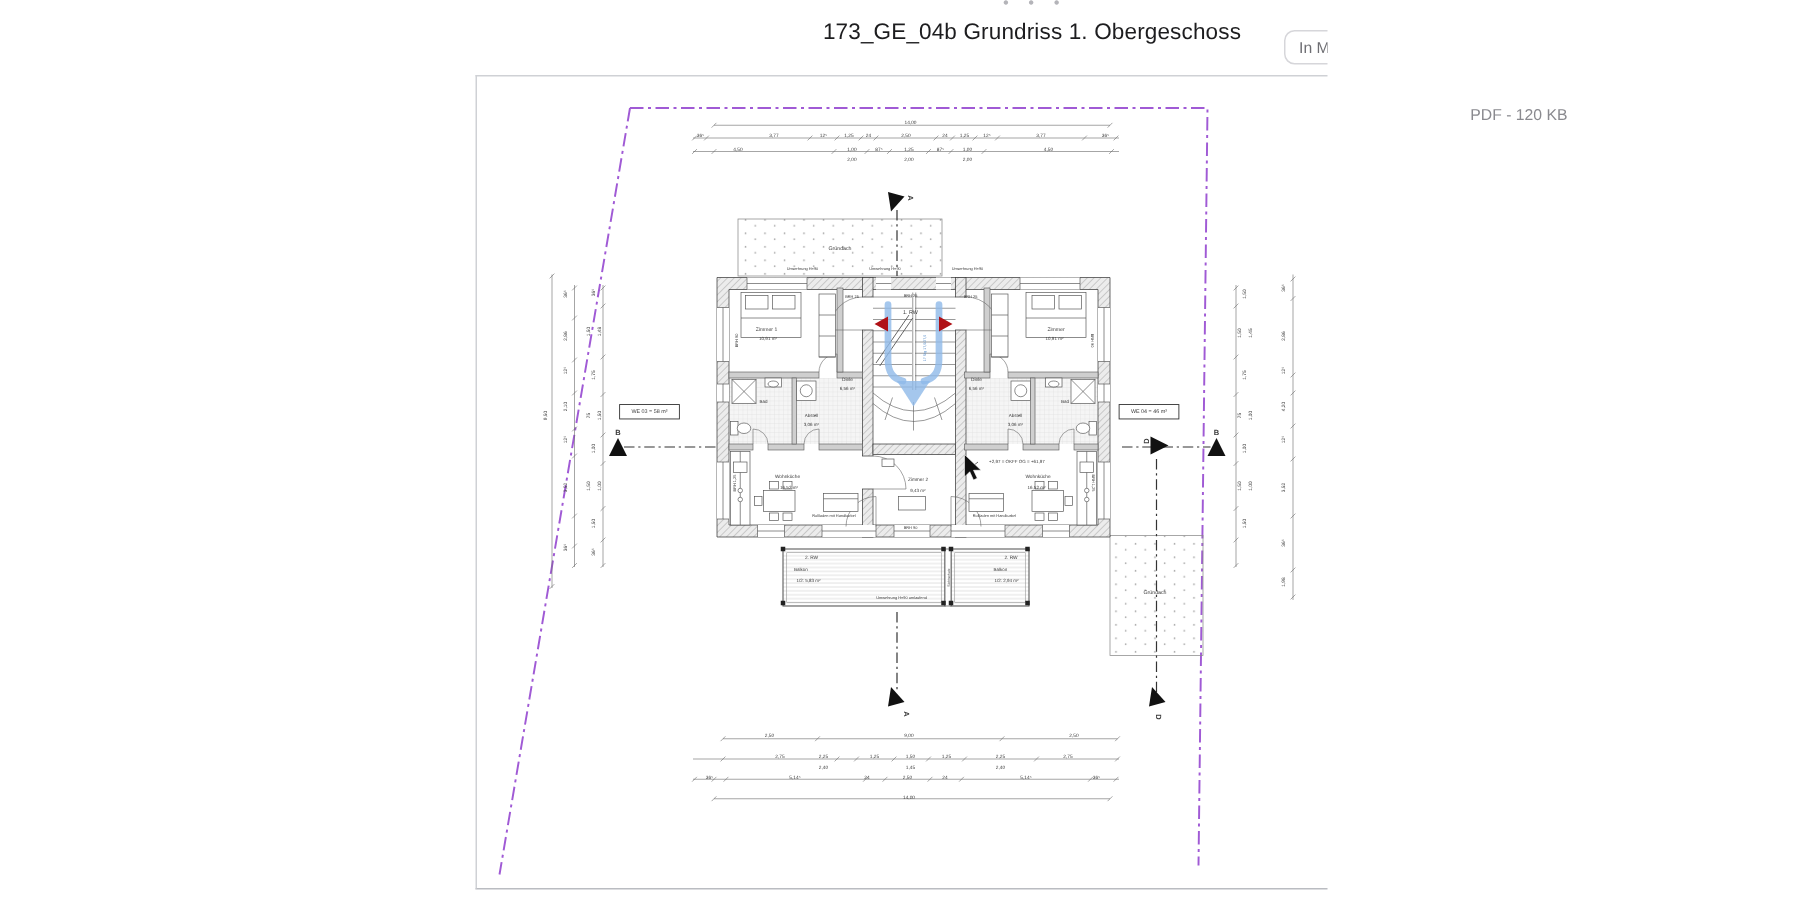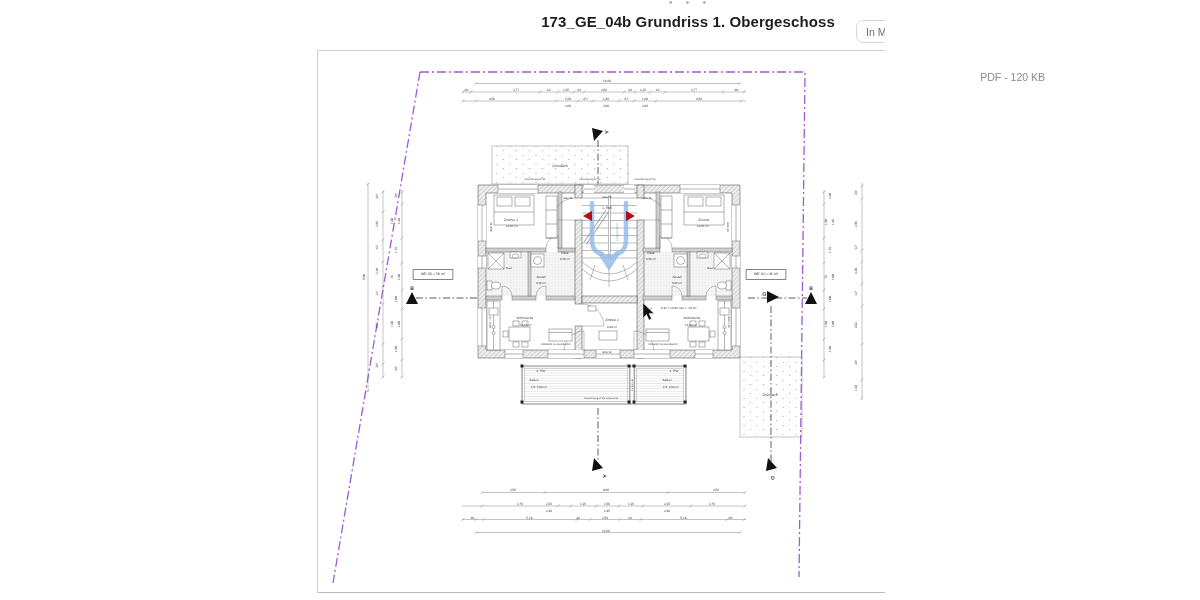--- a/index.html
+++ b/index.html
@@ -1,21 +1,21 @@
 <!DOCTYPE html>
 <html><head>
 <meta charset="utf-8">
 <style>
   html,body{margin:0;padding:0;background:#fff;}
   body{width:1200px;height:600px;position:relative;overflow:hidden;
        font-family:"Liberation Sans",sans-serif;}
   .handle-dots{position:absolute;left:630px;top:-4px;width:120px;text-align:center;
        font-size:11px;color:#b4b4b9;letter-spacing:5px;}
   .hdr-title{position:absolute;left:317px;top:13px;width:742px;text-align:center;
-       font-size:15px;font-weight:bold;color:#1d1d1f;letter-spacing:.1px;}
+       font-size:15px;font-weight:normal;color:#1d1d1f;letter-spacing:.1px;}
   .hdr-sub{position:absolute;left:303px;top:31px;width:742px;text-align:right;
        font-size:10.5px;color:#8a8a8f;margin-top:40px;}
   .open-btn-wrap{position:absolute;left:856px;top:20px;width:29px;height:25px;overflow:hidden;}
   .open-btn{display:block;width:96px;height:23px;border:1px solid #d6d6da;border-radius:7px;
        background:#fff;font-size:10.5px;color:#6e6e73;text-align:left;padding:0 0 0 9px;
        line-height:22px;font-family:"Liberation Sans",sans-serif;cursor:pointer;}
   .pdf-page{position:absolute;left:317px;top:50px;width:567px;height:541px;background:#fff;
        border-left:1px solid #cfd1d5;border-top:1px solid #cfd1d5;border-bottom:1px solid #babcc1;}
   svg.plan{position:absolute;left:0;top:0;width:1200px;height:600px;}
   text{font-family:"Liberation Sans",sans-serif;}

